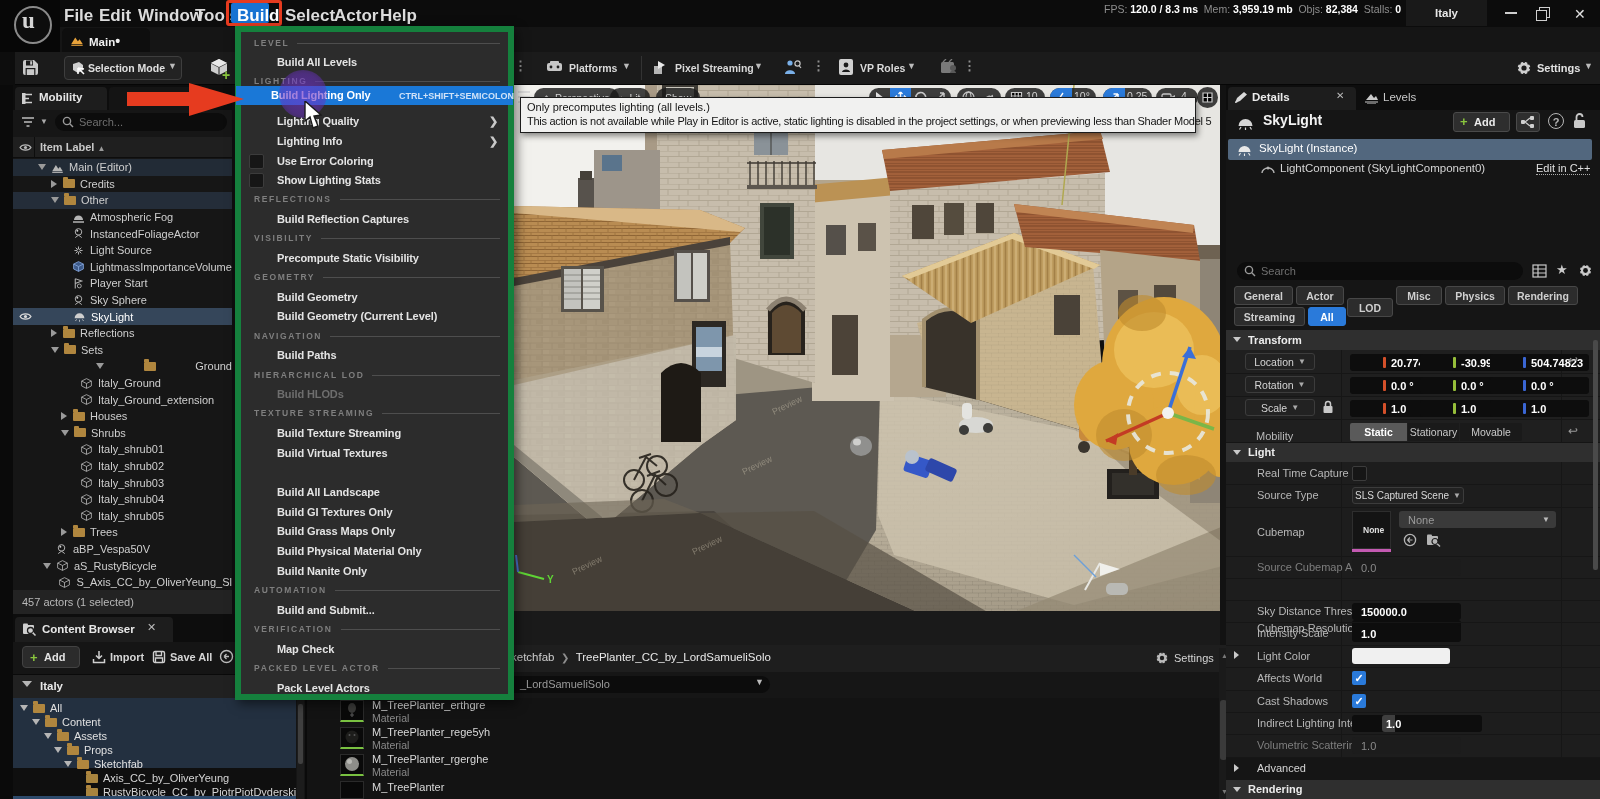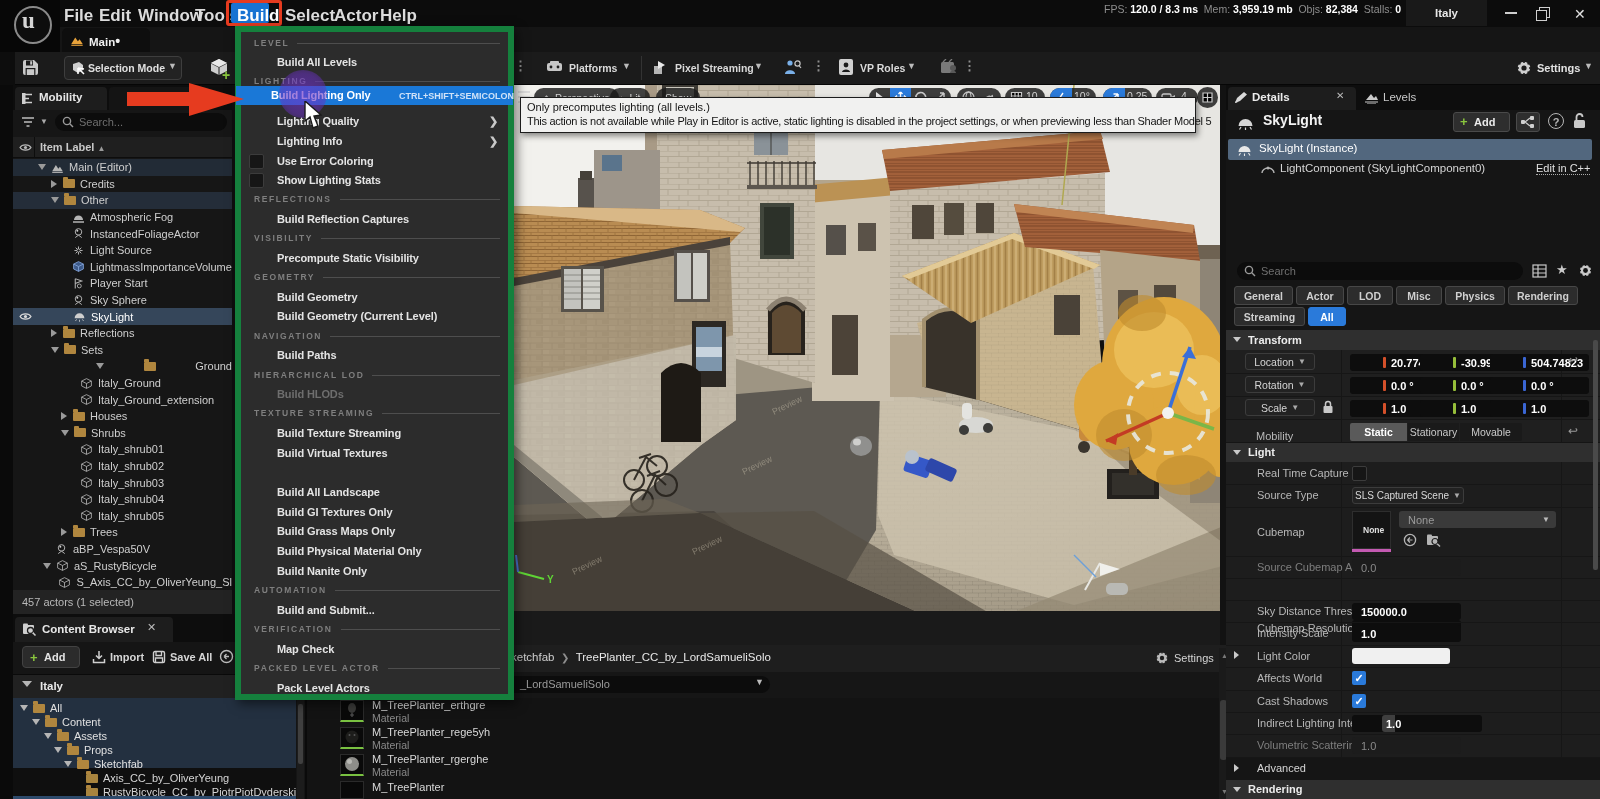--- a/index.html
+++ b/index.html
@@ -772,21 +772,21 @@
 <svg class="a" style="left:1578px;top:263px;" width="15" height="15">
         <circle cx="7.5" cy="7.5" r="5.6" fill="#c9c9c9"></circle>
         <circle cx="7.5" cy="7.5" r="2.4" fill="#151515"></circle>
         <g stroke="#151515" stroke-width="1.5">
           <path d="M7.5 0 L7.5 3 M7.5 12 L7.5 15 M0 7.5 L3 7.5 M12 7.5 L15 7.5 M2.2 2.2 L4.2 4.2 M10.8 10.8 L12.8 12.8 M12.8 2.2 L10.8 4.2 M4.2 10.8 L2.2 12.8"></path>
         </g>
       </svg>
 
 <div class="dchip" style="left:1234px;top:286px;width:57px;">General</div>
 <div class="dchip" style="left:1296px;top:286px;width:46px;">Actor</div>
-<div class="dchip" style="left:1347px;top:286px;width:44px;">LOD</div>
+<div class="dchip" style="left:1347px;top:298px;width:44px;">LOD</div>
 <div class="dchip" style="left:1396px;top:286px;width:44px;">Misc</div>
 <div class="dchip" style="left:1445px;top:286px;width:58px;">Physics</div>
 <div class="dchip" style="left:1508px;top:286px;width:68px;">Rendering</div>
 <div class="dchip" style="left:1234px;top:307px;width:69px;">Streaming</div>
 <div class="dchip" style="left:1308px;top:307px;width:36px;background:#2a7ada;border-color:#2a7ada;color:#fff;">All</div>
 
 <div class="a" style="left:1226px;top:330px;width:374px;height:20px;background:#2f2f2f;"></div>
 <div class="a" style="left:1233px;top:337px;width:0;height:0;border-left:4.5px solid transparent;border-right:4.5px solid transparent;border-top:5.5px solid #c9c9c9;"></div>
 <div class="a" style="left:1248px;top:334px;color:#ececec;font-size:11px;font-weight:700;">Transform</div>
 

